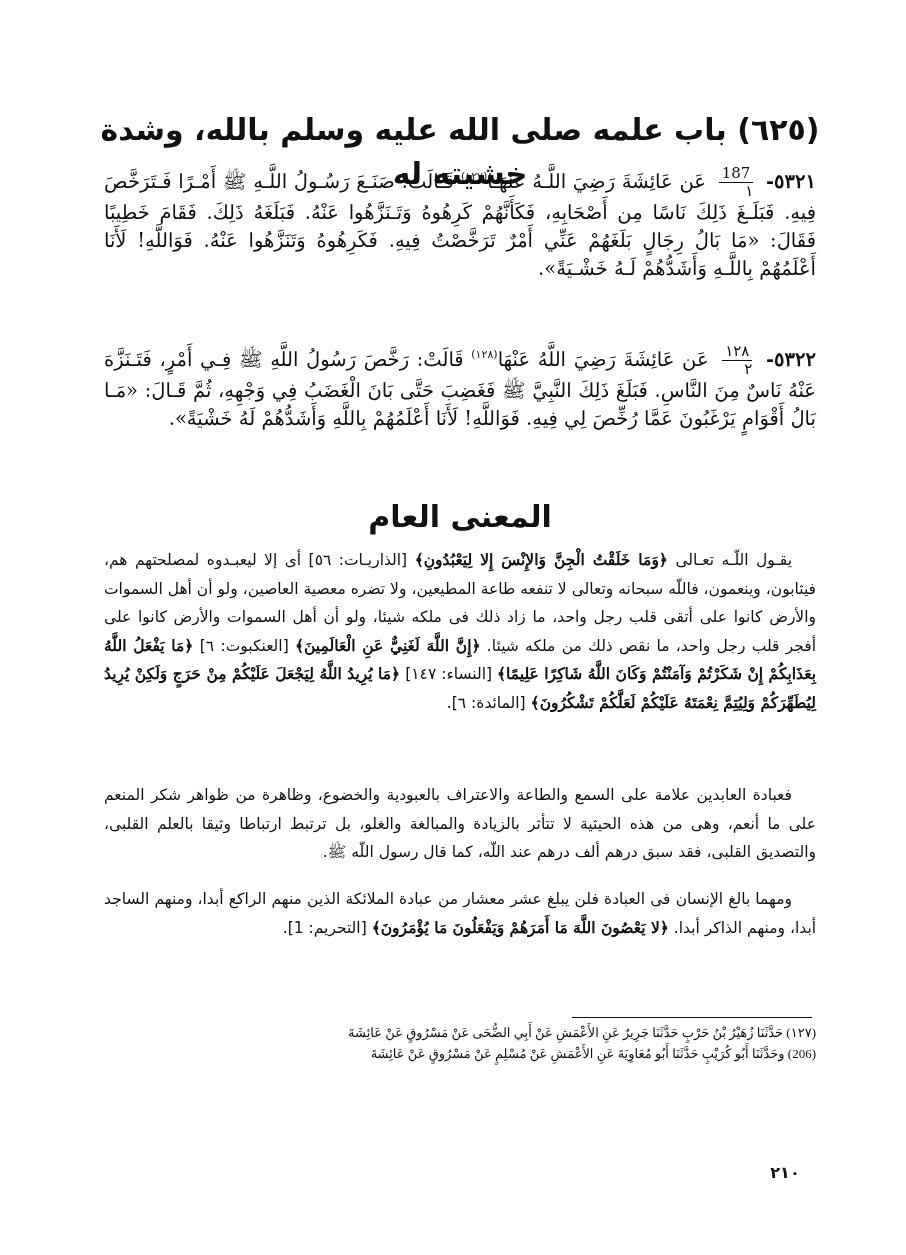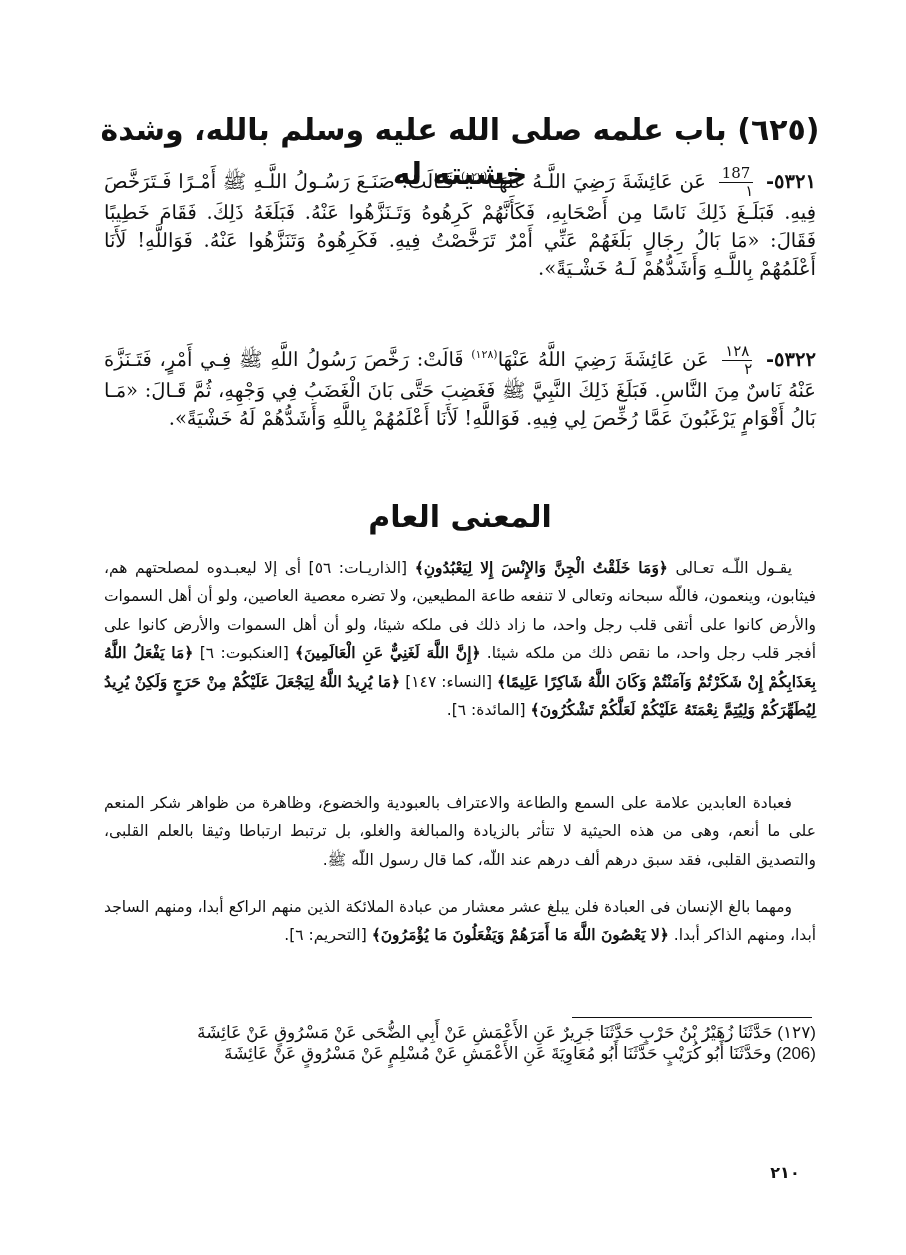--- a/index.html
+++ b/index.html
@@ -28,34 +28,34 @@
   .frac .num { display: block; border-bottom: 1.5px solid #111; padding: 0 3px 1px; }
   .frac .den { display: block; padding-top: 1px; }
   sup.fn { font-size: 11px; }
   .section-title {
     position: absolute; left: 300px; width: 320px; top: 470px;
     text-align: center; font-weight: bold; font-size: 30px; line-height: 44px;
   }
   .para {
     position: absolute; left: 104px; width: 712px;
     font-family: "DejaVu Sans", sans-serif; font-size: 15.5px; line-height: 28.5px;
-    text-align: justify; text-align-last: right;
+    text-align: justify; text-align-last: right; margin-top: 8px;
   }
   .para-1 { top: 538px; text-indent: 24px; }
   .para-2 { top: 773px; text-indent: 24px; }
   .para-3 { top: 877px; text-indent: 24px; }
   .para-4 { top: 948px; text-indent: 24px; }
   .quran { font-weight: bold; font-family: "DejaVu Serif", serif; }
   .footnote-rule {
     position: absolute; left: 572px; top: 1017px; width: 240px; height: 0;
     border-top: 1.5px solid #111;
   }
   .footnotes {
     position: absolute; left: 104px; width: 712px; top: 1022px;
-    font-family: Liberation Sans, sans-serif; font-size: 17px; line-height: 21px;
+    font-family: Liberation Serif, serif; font-size: 13px; line-height: 21px;
     text-align: justify; text-align-last: right;
   }
   .footnotes .fline { display: block; }
   .footnotes .indent { padding-right: 26px; }
   .page-number {
     position: absolute; left: 760px; top: 1163px; width: 50px;
     text-align: center; font-weight: bold; font-size: 16px; direction: rtl;
   }
 </style>
 </head>
@@ -82,21 +82,21 @@
       <span class="den">٢</span>
     </span>
     <span>عَن عَائِشَةَ رَضِيَ اللَّهُ عَنْهَا</span><sup class="fn">(١٢٨)</sup>
     <span>قَالَتْ: رَخَّصَ رَسُولُ اللَّهِ ﷺ فِـي أَمْرٍ، فَتَـنَزَّهَ عَنْهُ نَاسٌ مِنَ النَّاسِ. فَبَلَغَ ذَلِكَ النَّبِيَّ ﷺ فَغَضِبَ حَتَّى بَانَ الْغَضَبُ فِي وَجْهِهِ، ثُمَّ قَـالَ: «مَـا بَالُ أَقْوَامٍ يَرْغَبُونَ عَمَّا رُخِّصَ لِي فِيهِ. فَوَاللَّهِ! لَأَنَا أَعْلَمُهُمْ بِاللَّهِ وَأَشَدُّهُمْ لَهُ خَشْيَةً».</span>
   </div>
 
   <h2 class="section-title">المعنى العام</h2>
 
   <p class="para para-1"><span>يقـول اللّـه تعـالى </span><span class="quran">﴿وَمَا خَلَقْتُ الْجِنَّ وَالإِنْسَ إِلا لِيَعْبُدُونِ﴾</span><span> [الذاريـات: ٥٦] أى إلا ليعبـدوه لمصلحتهم هم، فيثابون، وينعمون، فاللّه سبحانه وتعالى لا تنفعه طاعة المطيعين، ولا تضره معصية العاصين، ولو أن أهل السموات والأرض كانوا على أتقى قلب رجل واحد، ما زاد ذلك فى ملكه شيئا، ولو أن أهل السموات والأرض كانوا على أفجر قلب رجل واحد، ما نقص ذلك من ملكه شيئا. </span><span class="quran">﴿إِنَّ اللَّهَ لَغَنِيٌّ عَنِ الْعَالَمِينَ﴾</span><span> [العنكبوت: ٦] </span><span class="quran">﴿مَا يَفْعَلُ اللَّهُ بِعَذَابِكُمْ إِنْ شَكَرْتُمْ وَآمَنْتُمْ وَكَانَ اللَّهُ شَاكِرًا عَلِيمًا﴾</span><span> [النساء: ١٤٧] </span><span class="quran">﴿مَا يُرِيدُ اللَّهُ لِيَجْعَلَ عَلَيْكُمْ مِنْ حَرَجٍ وَلَكِنْ يُرِيدُ لِيُطَهِّرَكُمْ وَلِيُتِمَّ نِعْمَتَهُ عَلَيْكُمْ لَعَلَّكُمْ تَشْكُرُونَ﴾</span><span> [المائدة: ٦].</span></p>
   <p class="para para-2"><span>فعبادة العابدين علامة على السمع والطاعة والاعتراف بالعبودية والخضوع، وظاهرة من ظواهر شكر المنعم على ما أنعم، وهى من هذه الحيثية لا تتأثر بالزيادة والمبالغة والغلو، بل ترتبط ارتباطا وثيقا بالعلم القلبى، والتصديق القلبى، فقد سبق درهم ألف درهم عند اللّه، كما قال رسول اللّه ﷺ.</span></p>
-  <p class="para para-3"><span>ومهما بالغ الإنسان فى العبادة فلن يبلغ عشر معشار من عبادة الملائكة الذين منهم الراكع أبدا، ومنهم الساجد أبدا، ومنهم الذاكر أبدا. </span><span class="quran">﴿لا يَعْصُونَ اللَّهَ مَا أَمَرَهُمْ وَيَفْعَلُونَ مَا يُؤْمَرُونَ﴾</span><span> [التحريم: ٦].</span></p>
+  <p class="para para-3"><span>ومهما بالغ الإنسان فى العبادة فلن يبلغ عشر معشار من عبادة الملائكة الذين منهم الراكع أبدا، ومنهم الساجد أبدا، ومنهم الذاكر أبدا. </span><span class="quran">﴿لا يَعْصُونَ اللَّهَ مَا أَمَرَهُمْ وَيَفْعَلُونَ مَا يُؤْمَرُونَ﴾</span><span> [التحريم: 1].</span></p>
 
   <div class="footnote-rule"></div>
 
   <div class="footnotes">
     <span class="fline">(١٢٧) حَدَّثَنَا زُهَيْرُ بْنُ حَرْبٍ حَدَّثَنَا جَرِيرٌ عَنِ الأَعْمَشِ عَنْ أَبِي الضُّحَى عَنْ مَسْرُوقٍ عَنْ عَائِشَةَ</span>
     <span class="fline">(206) وحَدَّثَنَا أَبُو كُرَيْبٍ حَدَّثَنَا أَبُو مُعَاوِيَةَ عَنِ الأَعْمَشِ عَنْ مُسْلِمٍ عَنْ مَسْرُوقٍ عَنْ عَائِشَةَ</span>
   </div>
 
   <div class="page-number">٢١٠</div>
 </div>

